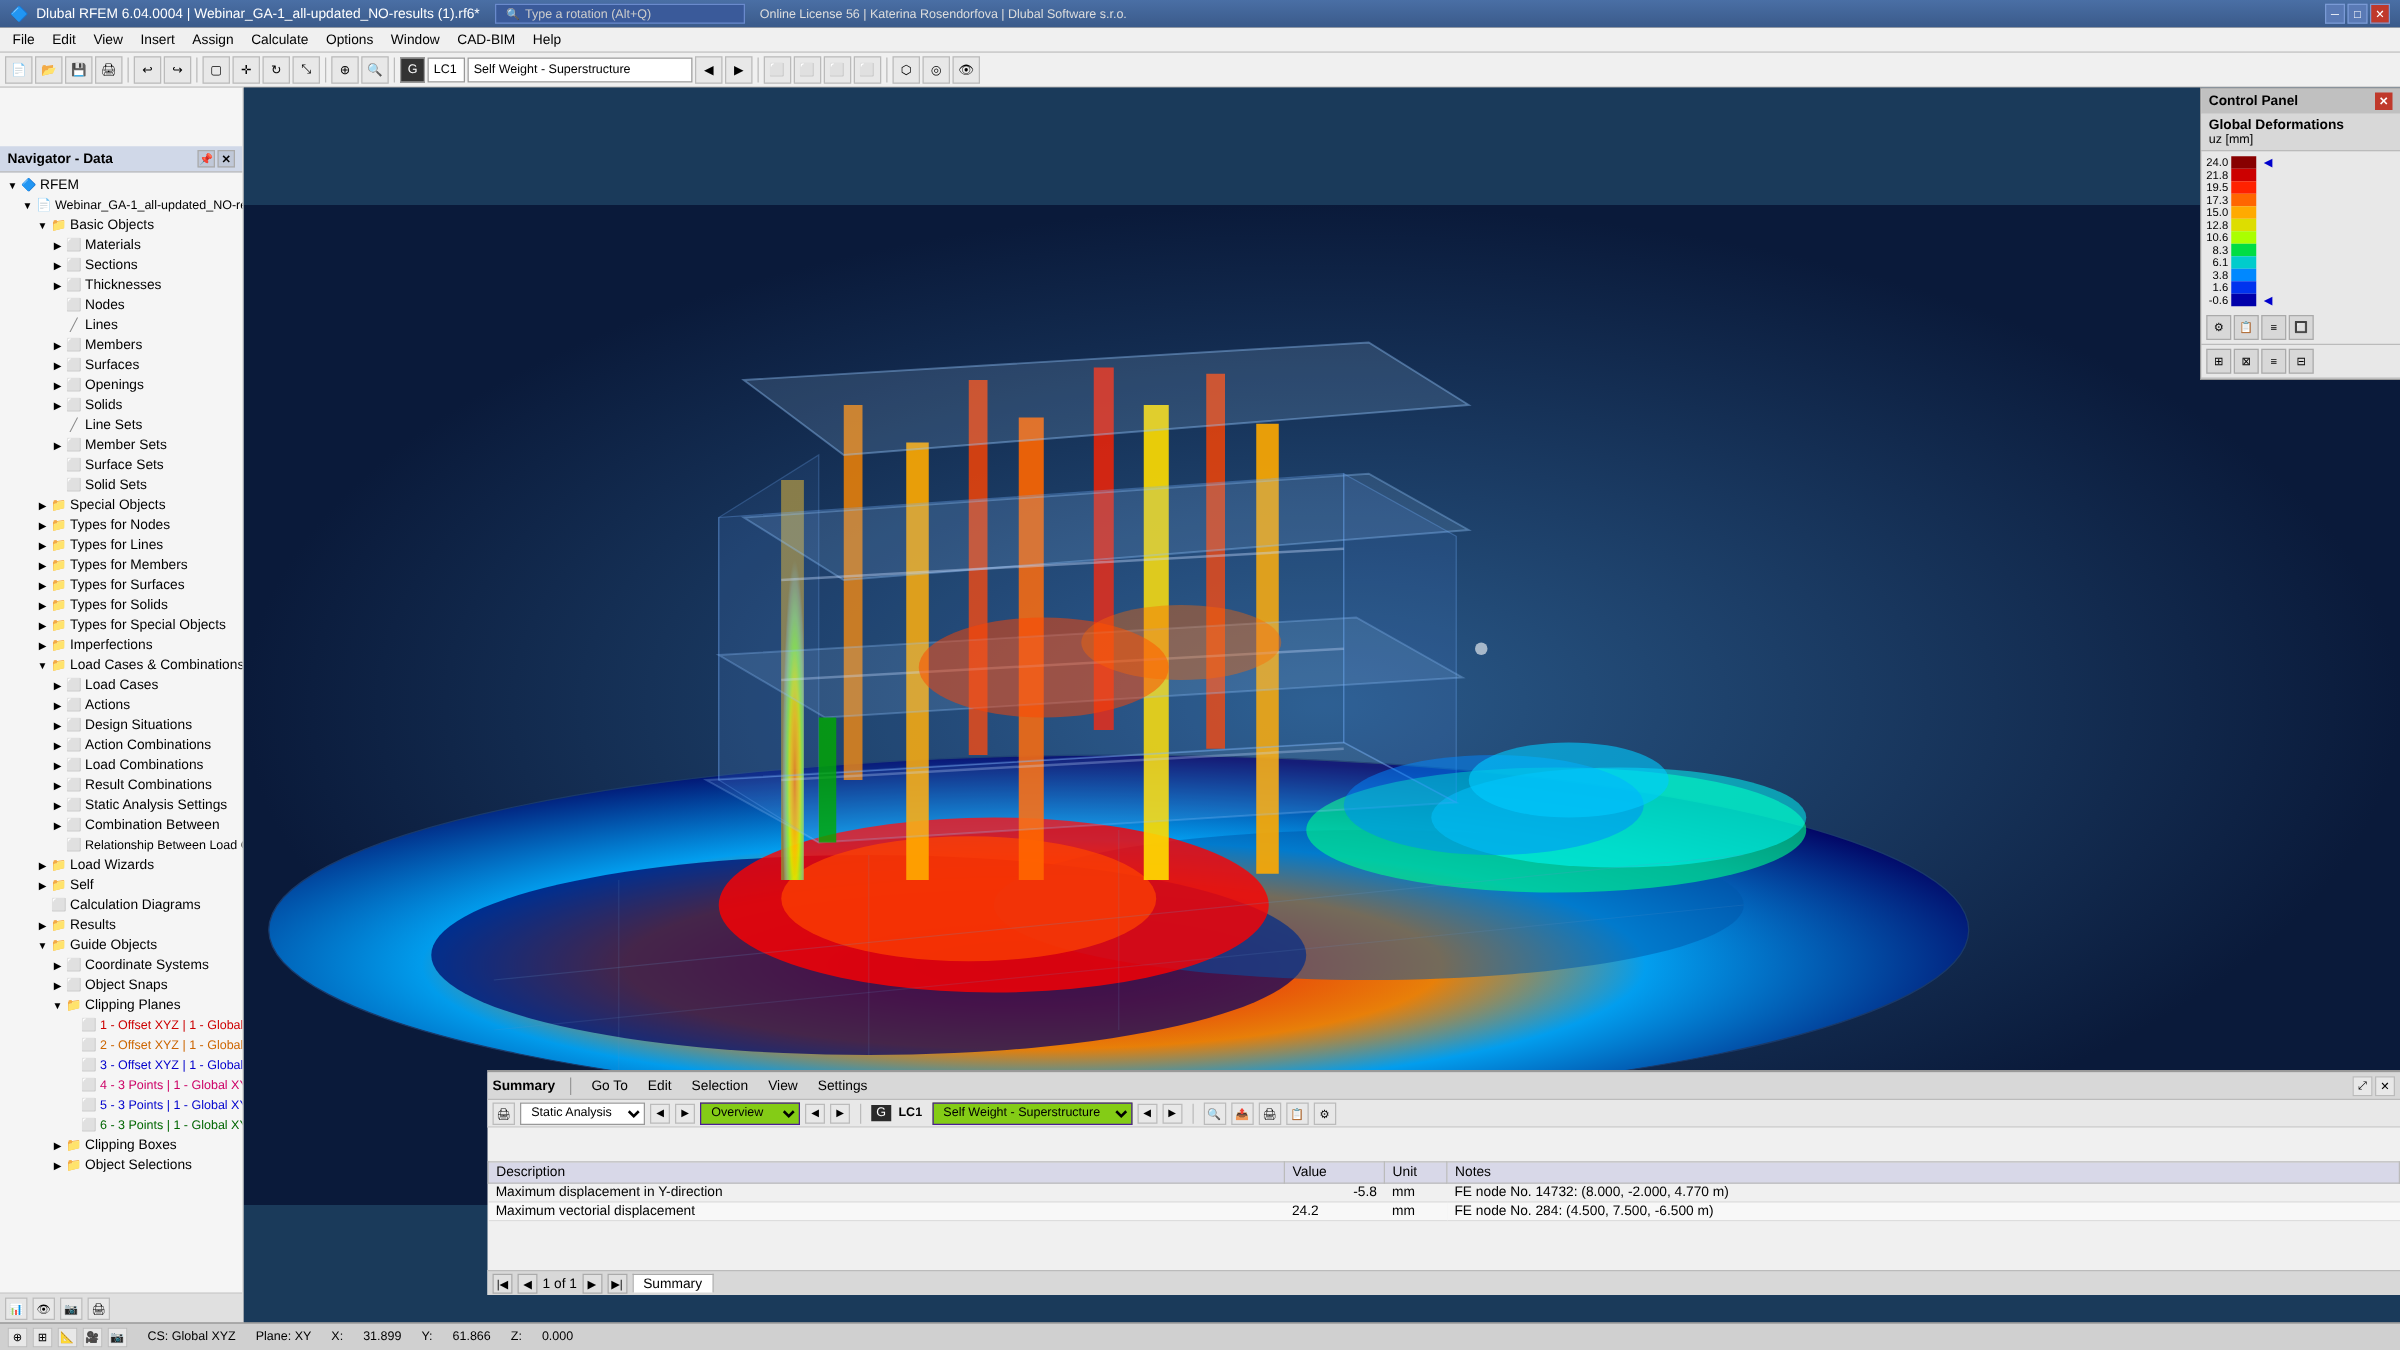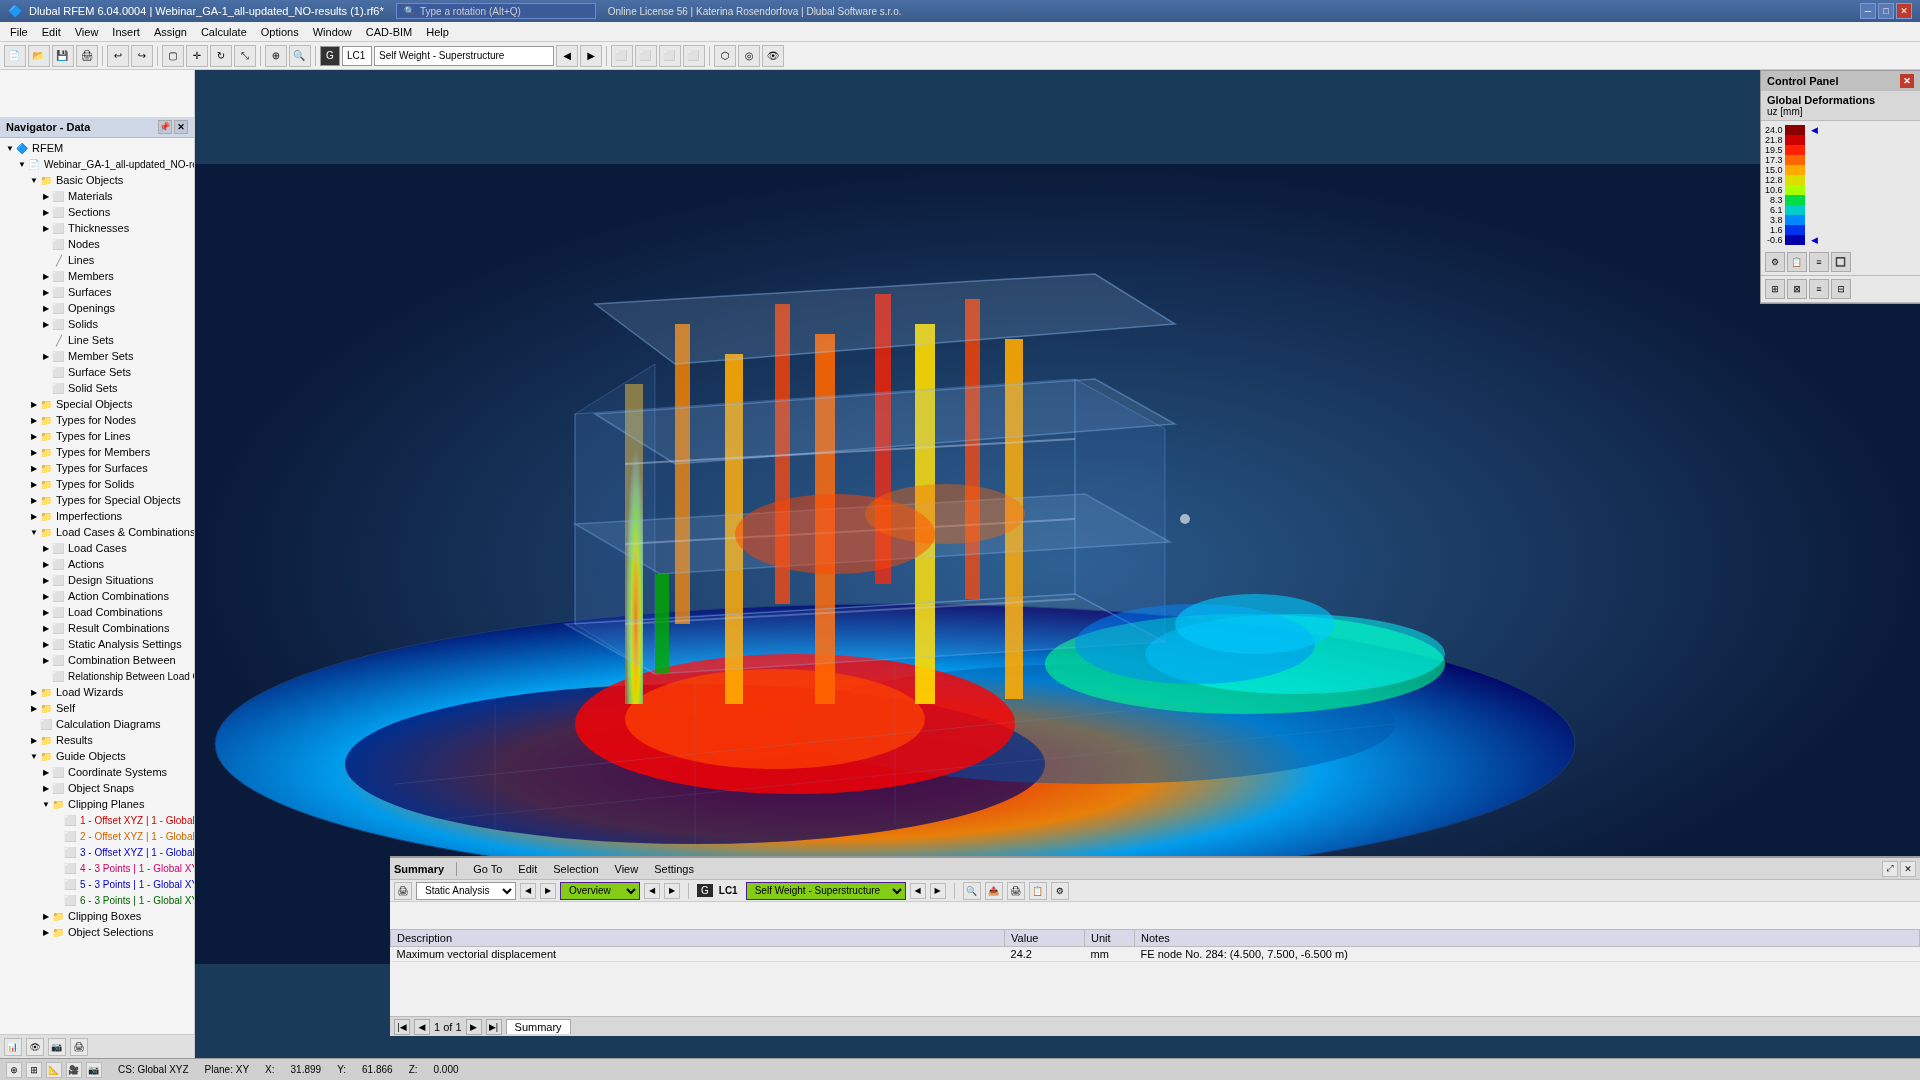--- a/index.html
+++ b/index.html
@@ -911,20 +911,26 @@
         <table>
           <thead>
             <tr>
               <th>Description</th>
               <th style="width:80px;">Value</th>
               <th style="width:50px;">Unit</th>
               <th>Notes</th>
             </tr>
           </thead>
           <tbody id="table-body">
+          <tr>
+      <td>Maximum displacement in Y-direction</td>
+      <td style="text-align:right;">-5.8</td>
+      <td>mm</td>
+      <td>FE node No. 14732: (8.000, -2.000, 4.770 m)</td>
+    </tr>
               <tr>
       <td>Maximum vectorial displacement</td>
       <td style="text-align:left;">24.2</td>
       <td>mm</td>
       <td>FE node No. 284: (4.500, 7.500, -6.500 m)</td>
     </tr>
             </tbody>
         </table>
       </div>
 

